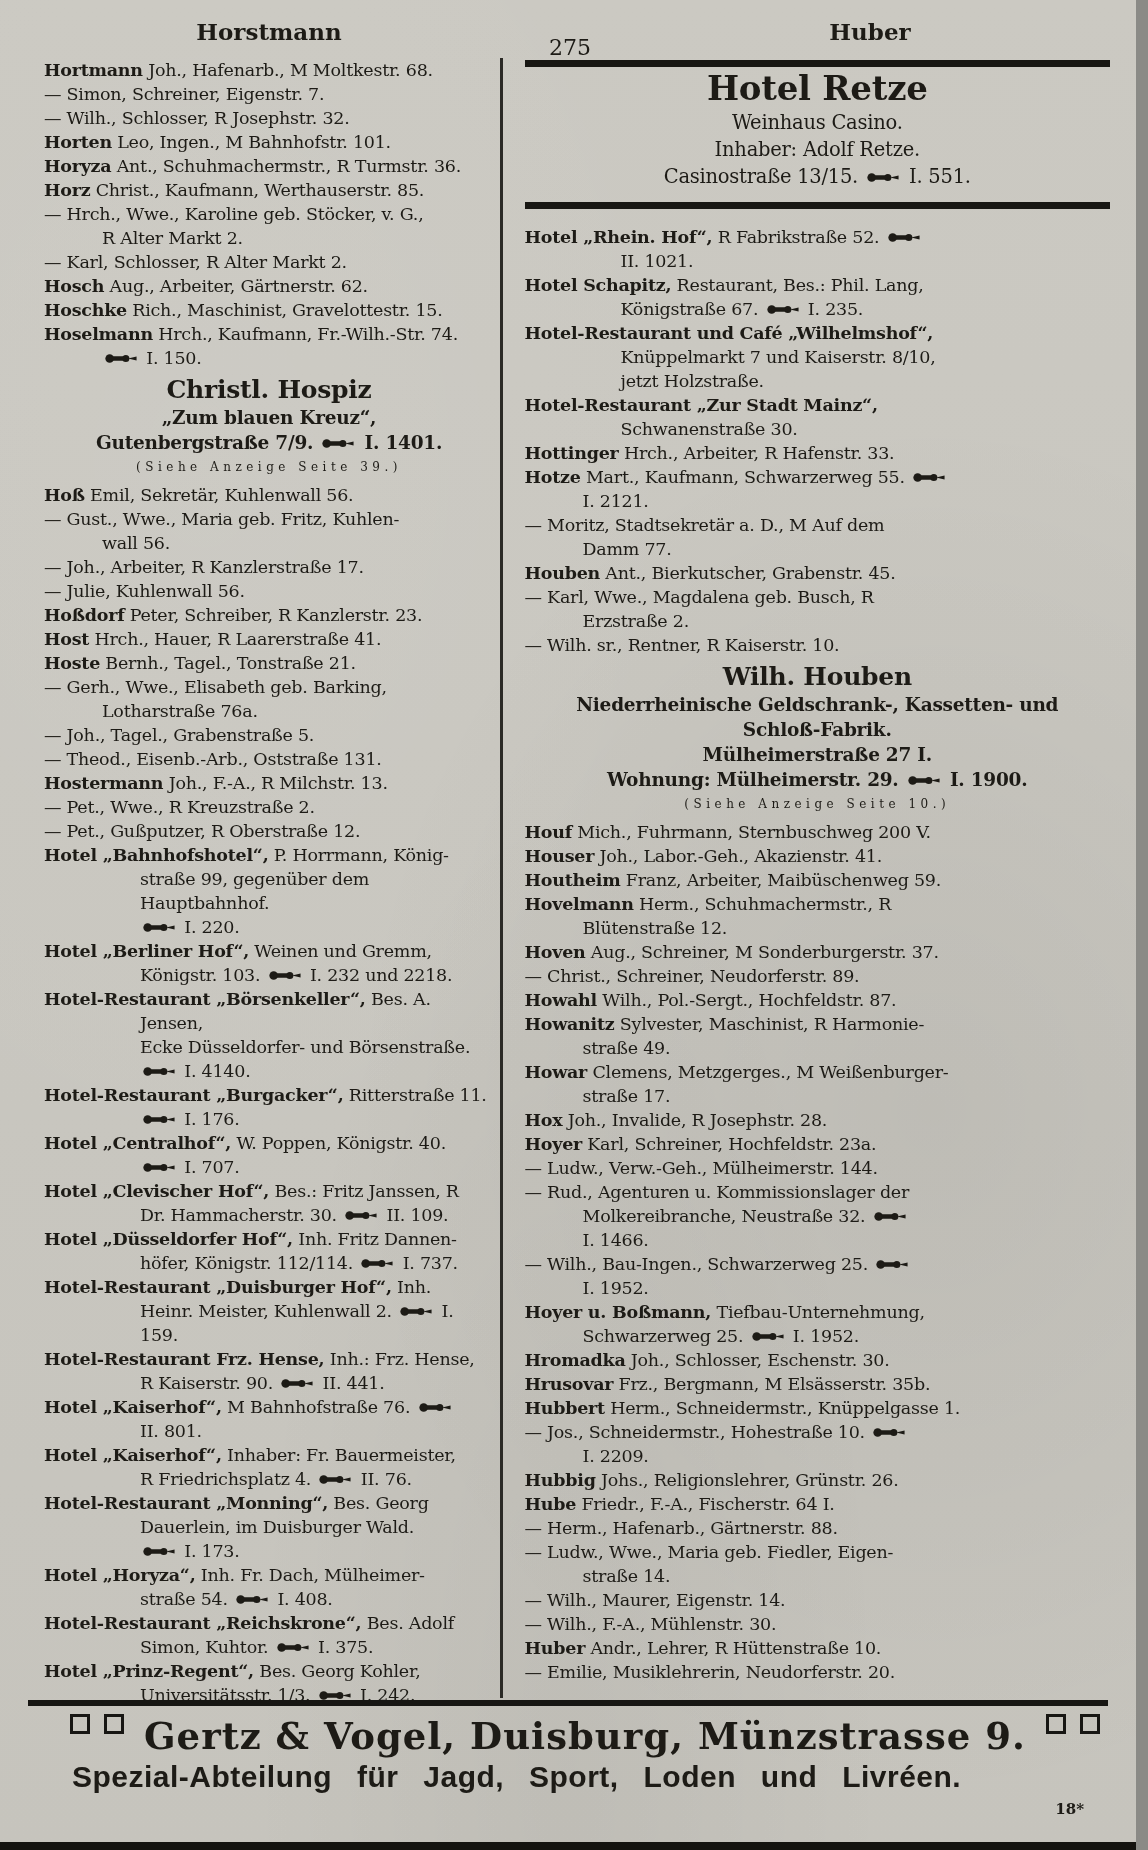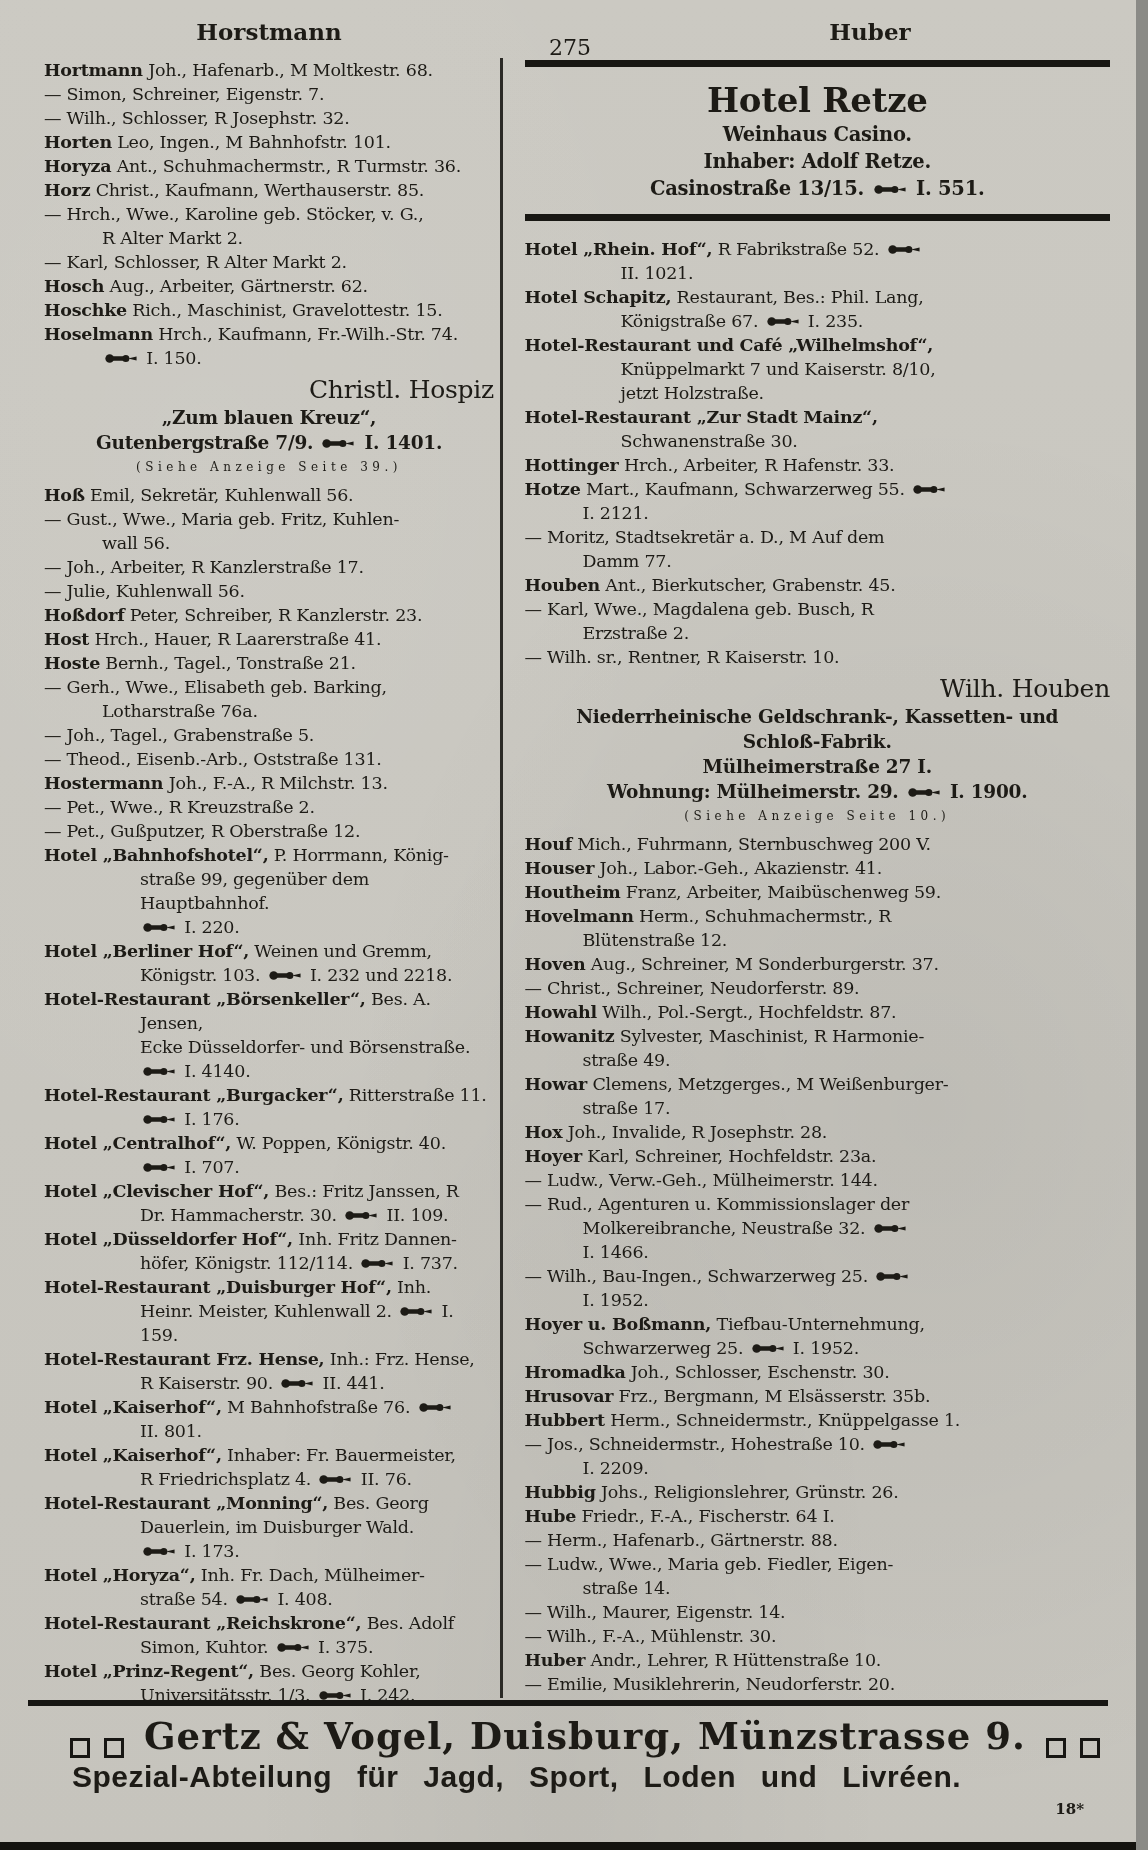--- a/index.html
+++ b/index.html
@@ -24,35 +24,35 @@
   .cols{position:absolute;top:58px;left:44px;width:1066px;height:1640px;display:flex;}
   .col-left{width:450px;}
   .divider{width:2.5px;background:#2b2a26;margin-left:6px;}
   .col-right{flex:1;padding-left:22px;}
   .col-left,.col-right{font-size:17.5px;line-height:24px;letter-spacing:-0.25px;}
   .entry{padding-left:58px;text-indent:-58px;}
   .entry.hotel{padding-left:96px;text-indent:-96px;}
   .entry .lead{font-weight:bold;margin-top:17px;}
   
   .cb{text-align:center;margin:4px 0 3px;}
-  .cb .xl{font-size:25px;font-weight:normal;line-height:31px;text-align:right;}
+  .cb .xl{font-size:25px;font-weight:bold;line-height:31px;}
   .cb .b{font-weight:bold;font-size:18.5px;line-height:25px;}
   .cb .sp{letter-spacing:4.5px;font-size:12px;line-height:25px;}
   
   .boxedad{border-top:7px solid #181713;border-bottom:7px solid #181713;
-    text-align:center;padding:12px 0 12px;margin:2px 0 16px;}
+    text-align:center;padding:0 0 12px;margin:2px 0 16px;}
   .boxedad .xxl{font-size:34px;font-weight:bold;line-height:42px;}
-  .boxedad .b{font-weight:bold;font-size:19.5px;line-height:27px;}
+  .boxedad .b{font-weight:normal;font-size:19.5px;line-height:27px;}
   
   .ph{display:inline-block;width:33px;height:11px;margin:0 3px;}
   .ph svg{display:block;width:33px;height:11px;fill:#1d1b16;}
   
   .footer-rule{position:absolute;left:28px;right:28px;top:1700px;height:6px;background:#171613;}
   .f1{position:absolute;top:1714px;left:70px;right:56px;display:flex;
-    align-items:flex-end;justify-content:space-between;gap:20px;}
+    align-items:flex-start;justify-content:space-between;gap:20px;}
   .f1-text{font-weight:bold;font-size:37px;letter-spacing:1px;white-space:nowrap;}
   .sqg{display:flex;gap:14px;}
   .sq{width:14px;height:14px;border:3.5px solid #171613;}
   .f2{position:absolute;top:1760px;left:72px;right:40px;
     font-family:"Liberation Sans","DejaVu Sans",sans-serif;font-weight:bold;
     font-size:30px;letter-spacing:0.5px;word-spacing:16px;white-space:nowrap;}
   .sig{position:absolute;top:1800px;right:52px;font-size:15px;font-weight:bold;}
   .scan-bottom{position:absolute;left:0;right:0;bottom:0;height:8px;background:#14130f;}
 </style>
 </head>

